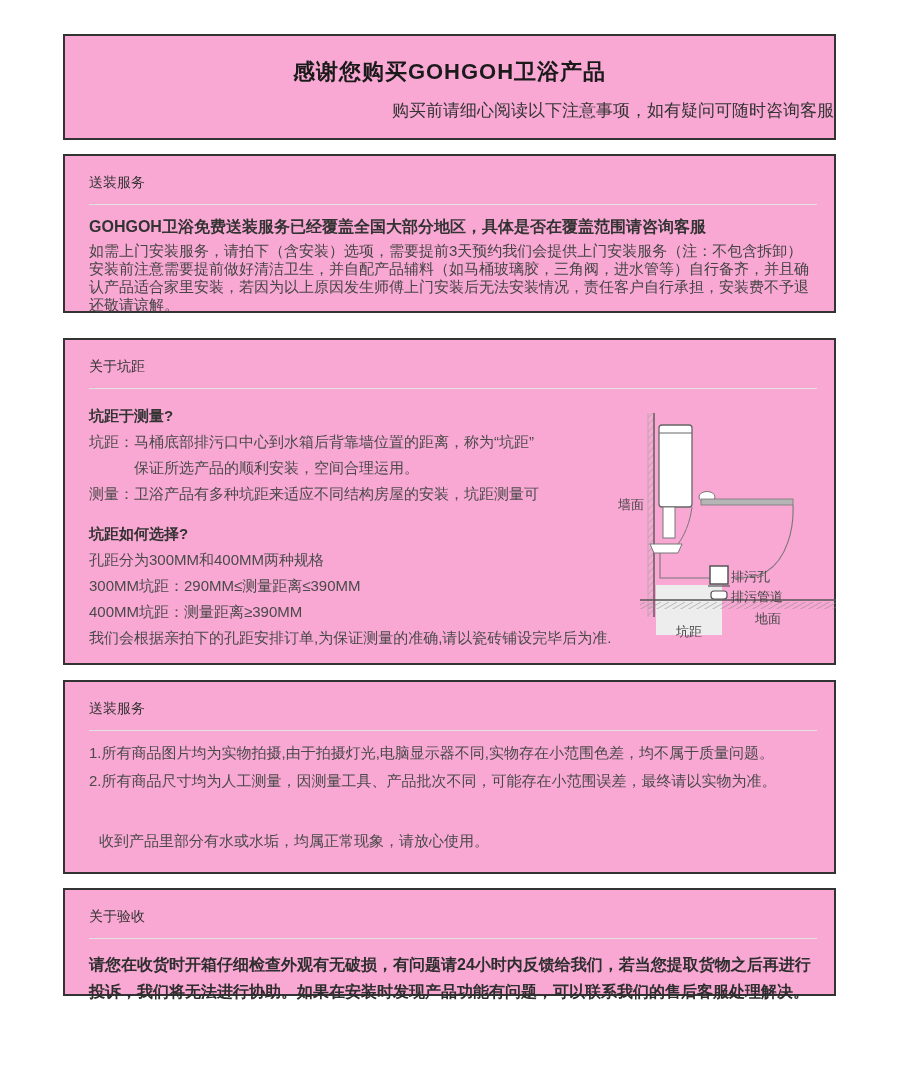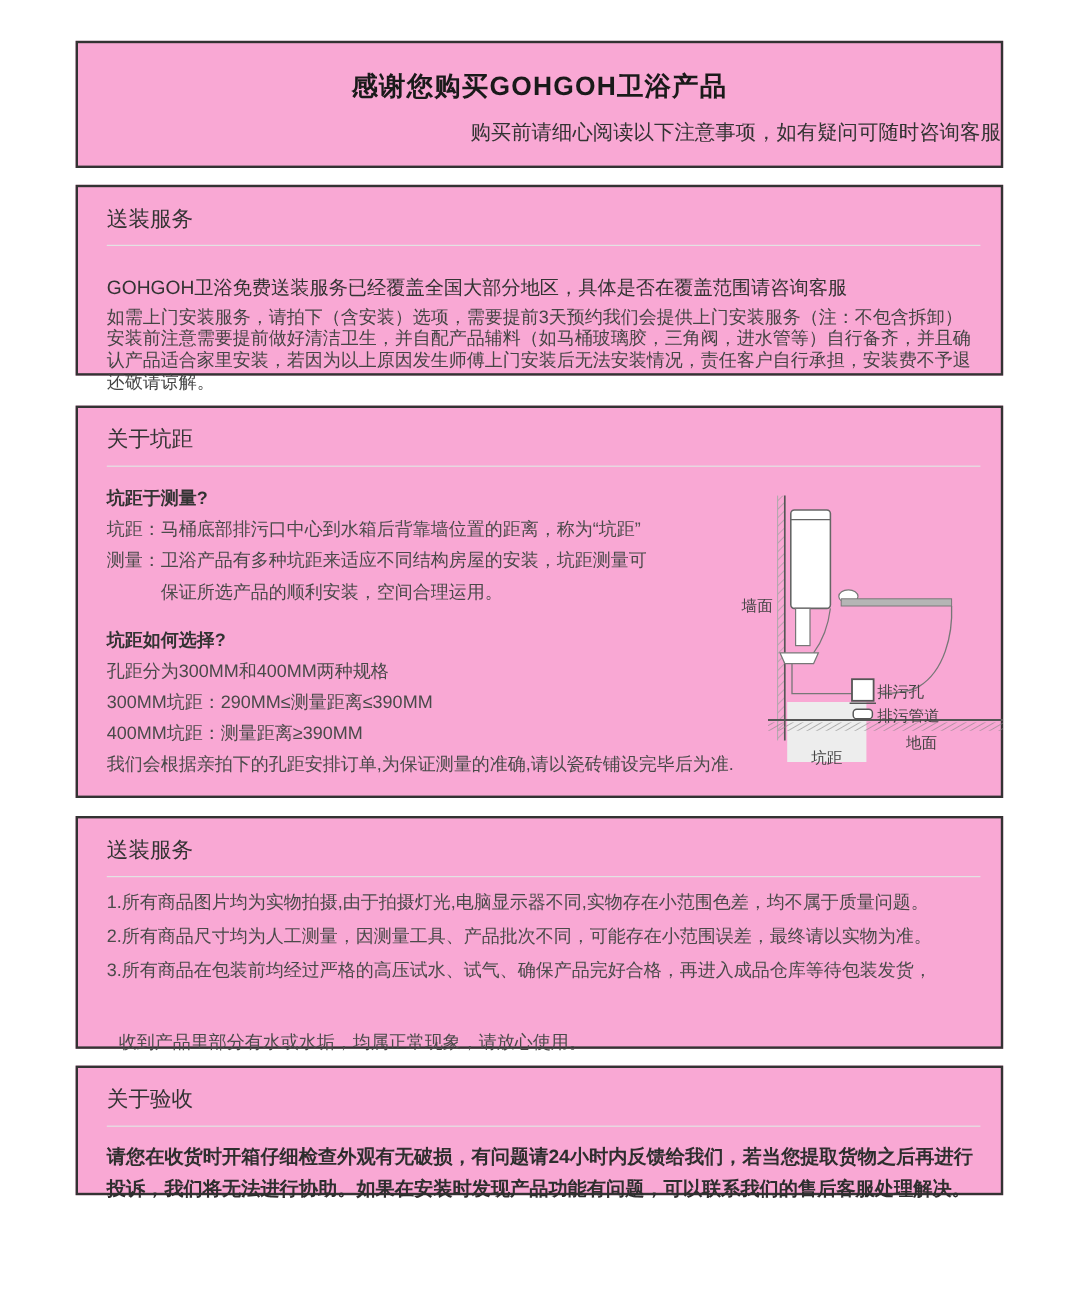--- a/index.html
+++ b/index.html
@@ -13,26 +13,26 @@
     border:2px solid #333; background:#f9a8d4; position:relative;
   }
   .box-inner { padding-left:24px; padding-right:17px; }
 
   
   #box-intro { margin-top:34px; height:106px; text-align:center; }
   .intro-title { padding-top:21px; font-size:22px; font-weight:bold; color:#1a1a1a; letter-spacing:1px; }
   .intro-sub   { margin-top:12px; font-size:17px; color:#333;text-align:right; }
 
   
-  .sec-header { padding-top:16px; font-size:18px; color:#333; line-height:20px; }
+  .sec-header { padding-top:16px; font-size:14px; color:#333; line-height:20px; }
   .divider { height:1px; background:#e3e3e3; margin-top:12px; }
 
   
   #box-delivery { margin-top:14px; height:159px; }
-  .delivery-lead { margin-top:26px; font-size:16px; font-weight:normal; color:#333; line-height:19px; }
+  .delivery-lead { margin-top:12px; font-size:16px; font-weight:bold; color:#333; line-height:19px; }
   .delivery-body { margin-top:6px; font-size:15px; line-height:18px; color:#454545; word-break:break-all; }
 
   
   #box-pit { margin-top:25px; height:327px; }
   .pit-q   { margin-top:13px; font-size:15px; font-weight:bold; color:#333; line-height:27px; }
   .pit-line{ font-size:15px; color:#4a4a4a; line-height:26px; }
   .pit-line.indent { padding-left:45px; }
   .pit-text-col { width:545px; }
   .pit-diagram { position:absolute; left:518px; top:57px; width:253px; height:252px; }
   .pit-diagram text { font-family:"Liberation Sans","DejaVu Sans",sans-serif; font-size:13px; fill:#444; }
@@ -64,22 +64,22 @@
   </div>
 </div>
 
 <div class="box" id="box-pit">
   <div class="box-inner">
     <div class="sec-header">关于坑距</div>
     <div class="divider"></div>
     <div class="pit-text-col">
       <div class="pit-q">坑距于测量?</div>
       <div class="pit-line">坑距：马桶底部排污口中心到水箱后背靠墙位置的距离，称为“坑距”</div>
+      <div class="pit-line indent">保证所选产品的顺利安装，空间合理运用。</div>
       <div class="pit-line">测量：卫浴产品有多种坑距来适应不同结构房屋的安装，坑距测量可</div>
-      <div class="pit-line indent">保证所选产品的顺利安装，空间合理运用。</div>
       <div class="pit-q">坑距如何选择?</div>
       <div class="pit-line">孔距分为300MM和400MM两种规格</div>
       <div class="pit-line">300MM坑距：290MM≤测量距离≤390MM</div>
       <div class="pit-line">400MM坑距：测量距离≥390MM</div>
       <div class="pit-line">我们会根据亲拍下的孔距安排订单,为保证测量的准确,请以瓷砖铺设完毕后为准.</div>
     </div>
 
     <svg class="pit-diagram" viewBox="0 0 253 252">
       <defs>
         <pattern id="hatchWall" width="5" height="5" patternUnits="userSpaceOnUse" patternTransform="rotate(45)">
@@ -125,21 +125,20 @@
   </div>
 </div>
 
 <div class="box" id="box-product">
   <div class="box-inner">
     <div class="sec-header">送装服务</div>
     <div class="divider"></div>
     <div class="product-list">
       <div class="product-line">1.所有商品图片均为实物拍摄,由于拍摄灯光,电脑显示器不同,实物存在小范围色差，均不属于质量问题。</div>
       <div class="product-line">2.所有商品尺寸均为人工测量，因测量工具、产品批次不同，可能存在小范围误差，最终请以实物为准。</div>
-      <div class="product-line">3.所有商品在包装前均经过严格的高压试水、试气、确保产品完好合格，再进入成品仓库等待包装发货，</div>
       <div class="product-line cont">收到产品里部分有水或水垢，均属正常现象，请放心使用。</div>
     </div>
   </div>
 </div>
 
 <div class="box" id="box-accept">
   <div class="box-inner">
     <div class="sec-header">关于验收</div>
     <div class="divider"></div>
     <div class="accept-body">请您在收货时开箱仔细检查外观有无破损，有问题请24小时内反馈给我们，若当您提取货物之后再进行投诉，我们将无法进行协助。如果在安装时发现产品功能有问题，可以联系我们的售后客服处理解决。</div>

